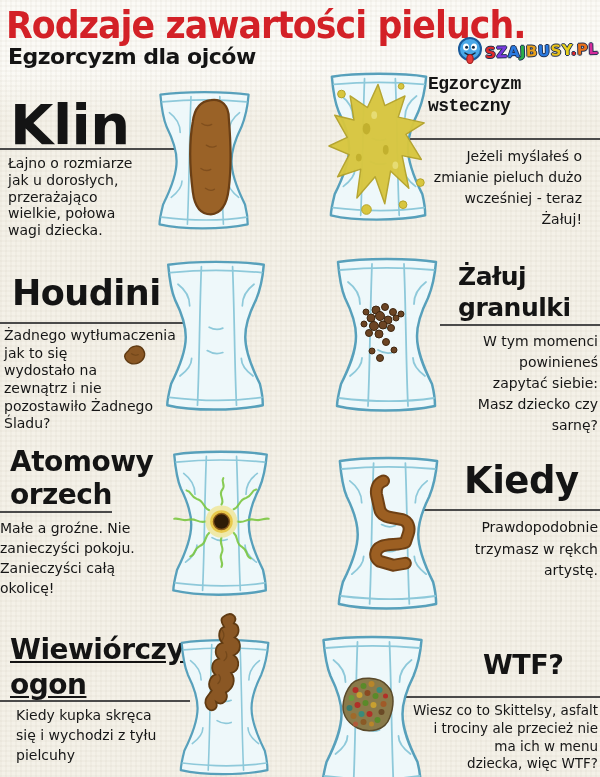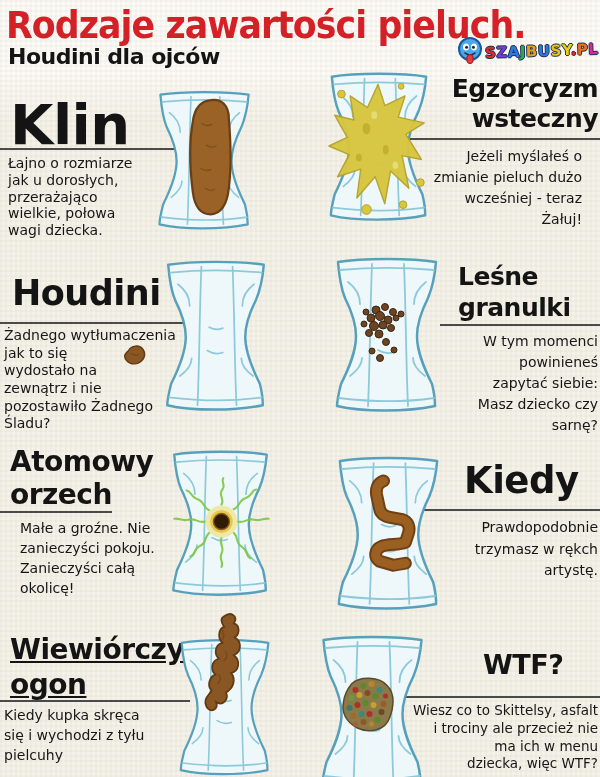--- a/index.html
+++ b/index.html
@@ -18,21 +18,21 @@
     transform:scaleX(.94);transform-origin:left top;}
   .subtitle{position:absolute;left:8px;top:44px;font-size:22px;font-weight:bold;color:#141414;
     letter-spacing:-.5px;}
   .logo{position:absolute;right:2px;top:37px;display:flex;align-items:center;gap:2px;}
   .logo-text{font-size:15px;font-weight:bold;letter-spacing:.5px;
     text-shadow:-1px 0 #223355,1px 0 #223355,0 -1px #223355,0 1px #223355;
     transform:rotate(-2deg);}
   
   .hd{position:absolute;margin:0;font-weight:bold;color:#141414;white-space:pre-line;letter-spacing:-.5px;}
   .hd0{left:10px;top:97px;font-size:56px;line-height:1;}
-  .hd1{left:428px;top:74px;width:170px;font-size:25px;line-height:1.2;text-align:right;}
+  .hd1{left:428px;top:74px;width:170px;font-size:18px;line-height:1.2;text-align:left;font-family:Liberation Mono, monospace;}
   .hd2{left:12px;top:276px;font-size:35px;line-height:1;}
   .hd3{left:458px;top:261px;font-size:25px;line-height:1.25;}
   .hd4{left:10px;top:445px;font-size:28px;line-height:1.18;}
   .hd5{left:464px;top:462px;font-size:37px;line-height:1;}
   .hd6{left:10px;top:632px;font-size:28px;line-height:1.25;text-decoration:underline;}
   .hd7{left:483px;top:651px;font-size:27px;line-height:1;}
   
   .dv{position:absolute;height:2px;background:#4a4a4a;}
   .dv0{left:0;top:148px;width:218px;}
   .dv1{left:408px;top:138px;width:192px;}
@@ -41,23 +41,23 @@
   .dv4{left:0;top:511px;width:112px;}
   .dv5{left:420px;top:509px;width:180px;}
   .dv6{left:0;top:700px;width:190px;}
   .dv7{left:393px;top:696px;width:207px;}
   
   .ds{position:absolute;margin:0;font-weight:normal;color:#161616;white-space:pre-line;font-size:14px;}
   .ds0{left:8px;top:155px;width:178px;line-height:1.2;}
   .ds1{left:404px;top:146px;width:178px;text-align:right;line-height:1.5;}
   .ds2{left:4px;top:327px;width:208px;line-height:1.26;}
   .ds3{left:430px;top:331px;width:168px;text-align:right;line-height:1.5;}
-  .ds4{left:20px;top:519px;width:188px;line-height:1.42;}
+  .ds4{left:0;top:519px;width:188px;line-height:1.42;}
   .ds5{left:430px;top:517px;width:168px;text-align:right;line-height:1.55;}
-  .ds6{left:4px;top:706px;width:210px;line-height:1.42;}
+  .ds6{left:16px;top:706px;width:210px;line-height:1.42;}
   .ds7{left:350px;top:702px;width:248px;text-align:right;line-height:1.32;font-size:13.5px;}
   
   .dpr{position:absolute;}
   .s0{left:146px;top:71px;width:117px;height:177px;}
   .s1{left:312px;top:69px;width:134px;height:154px;}
   .s2{left:150px;top:257px;width:132px;height:156px;}
   .s3{left:319px;top:254px;width:136px;height:160px;}
   .s4{left:157px;top:447px;width:127px;height:151px;}
   .s5{left:324px;top:446px;width:129px;height:173px;}
   .s6{left:162px;top:611px;width:126px;height:168px;}
@@ -84,21 +84,21 @@
           <path d="M103 122 C95 116 91 110 91 104"></path>
           <path d="M58 72 q 7 4 14 1"></path>
           <path d="M56 96 q 8 5 16 2"></path>
         </g>
       </g>
     </defs>
   </svg>
 
   <header>
     <h1 class="title">Rodzaje zawartości pieluch.</h1>
-    <div class="subtitle">Houdini dla ojców</div>
+    <div class="subtitle">Egzorcyzm dla ojców</div>
     <div class="logo">
       <svg width="26" height="28" viewBox="0 0 26 28">
         <circle cx="13" cy="12" r="11" fill="#4aa8e8" stroke="#1a5a9a" stroke-width="2"></circle>
         <ellipse cx="9" cy="10" rx="3" ry="3.5" fill="#fff"></ellipse>
         <ellipse cx="17" cy="10" rx="3" ry="3.5" fill="#fff"></ellipse>
         <circle cx="9.6" cy="10.3" r="1.5" fill="#122a44"></circle>
         <circle cx="16.4" cy="10.3" r="1.5" fill="#122a44"></circle>
         <path d="M8 16 Q13 20 18 16" fill="none" stroke="#122a44" stroke-width="1.6" stroke-linecap="round"></path>
         <ellipse cx="13" cy="22" rx="3.2" ry="4.5" fill="#e83a3a" stroke="#a02020" stroke-width="1.2"></ellipse>
       </svg>
@@ -166,21 +166,21 @@
     <svg class="dpr nugget" viewBox="0 0 30 26">
       <path d="M9 9 C12 3 21 2 25 8 C28 13 26 19 20 22 C13 25 6 21 5 15 C5 12 7 11 9 9 Z" fill="#8a5724" stroke="#5f3a12" stroke-width="1.5"></path>
       <path d="M12 12 q 4 3 8 1" fill="none" stroke="#5f3a12" stroke-width="1.2" opacity=".6"></path>
     </svg>
     <svg class="dpr s2" viewBox="0 0 130 160">
       <use href="#diaperBase"></use>
     </svg>
   </section>
 
   <section>
-    <h2 class="hd hd3">Leśne
+    <h2 class="hd hd3">Żałuj
 granulki</h2>
     <div class="dv dv3"></div>
     <p class="ds ds3">W tym momenci
 powinieneś
 zapytać siebie:
 Masz dziecko czy
 sarnę?</p>
     <svg class="dpr s3" viewBox="0 0 130 160">
       <use href="#diaperBase"></use>
       <g fill="#6b4423" stroke="#3f2710" stroke-width="1">

